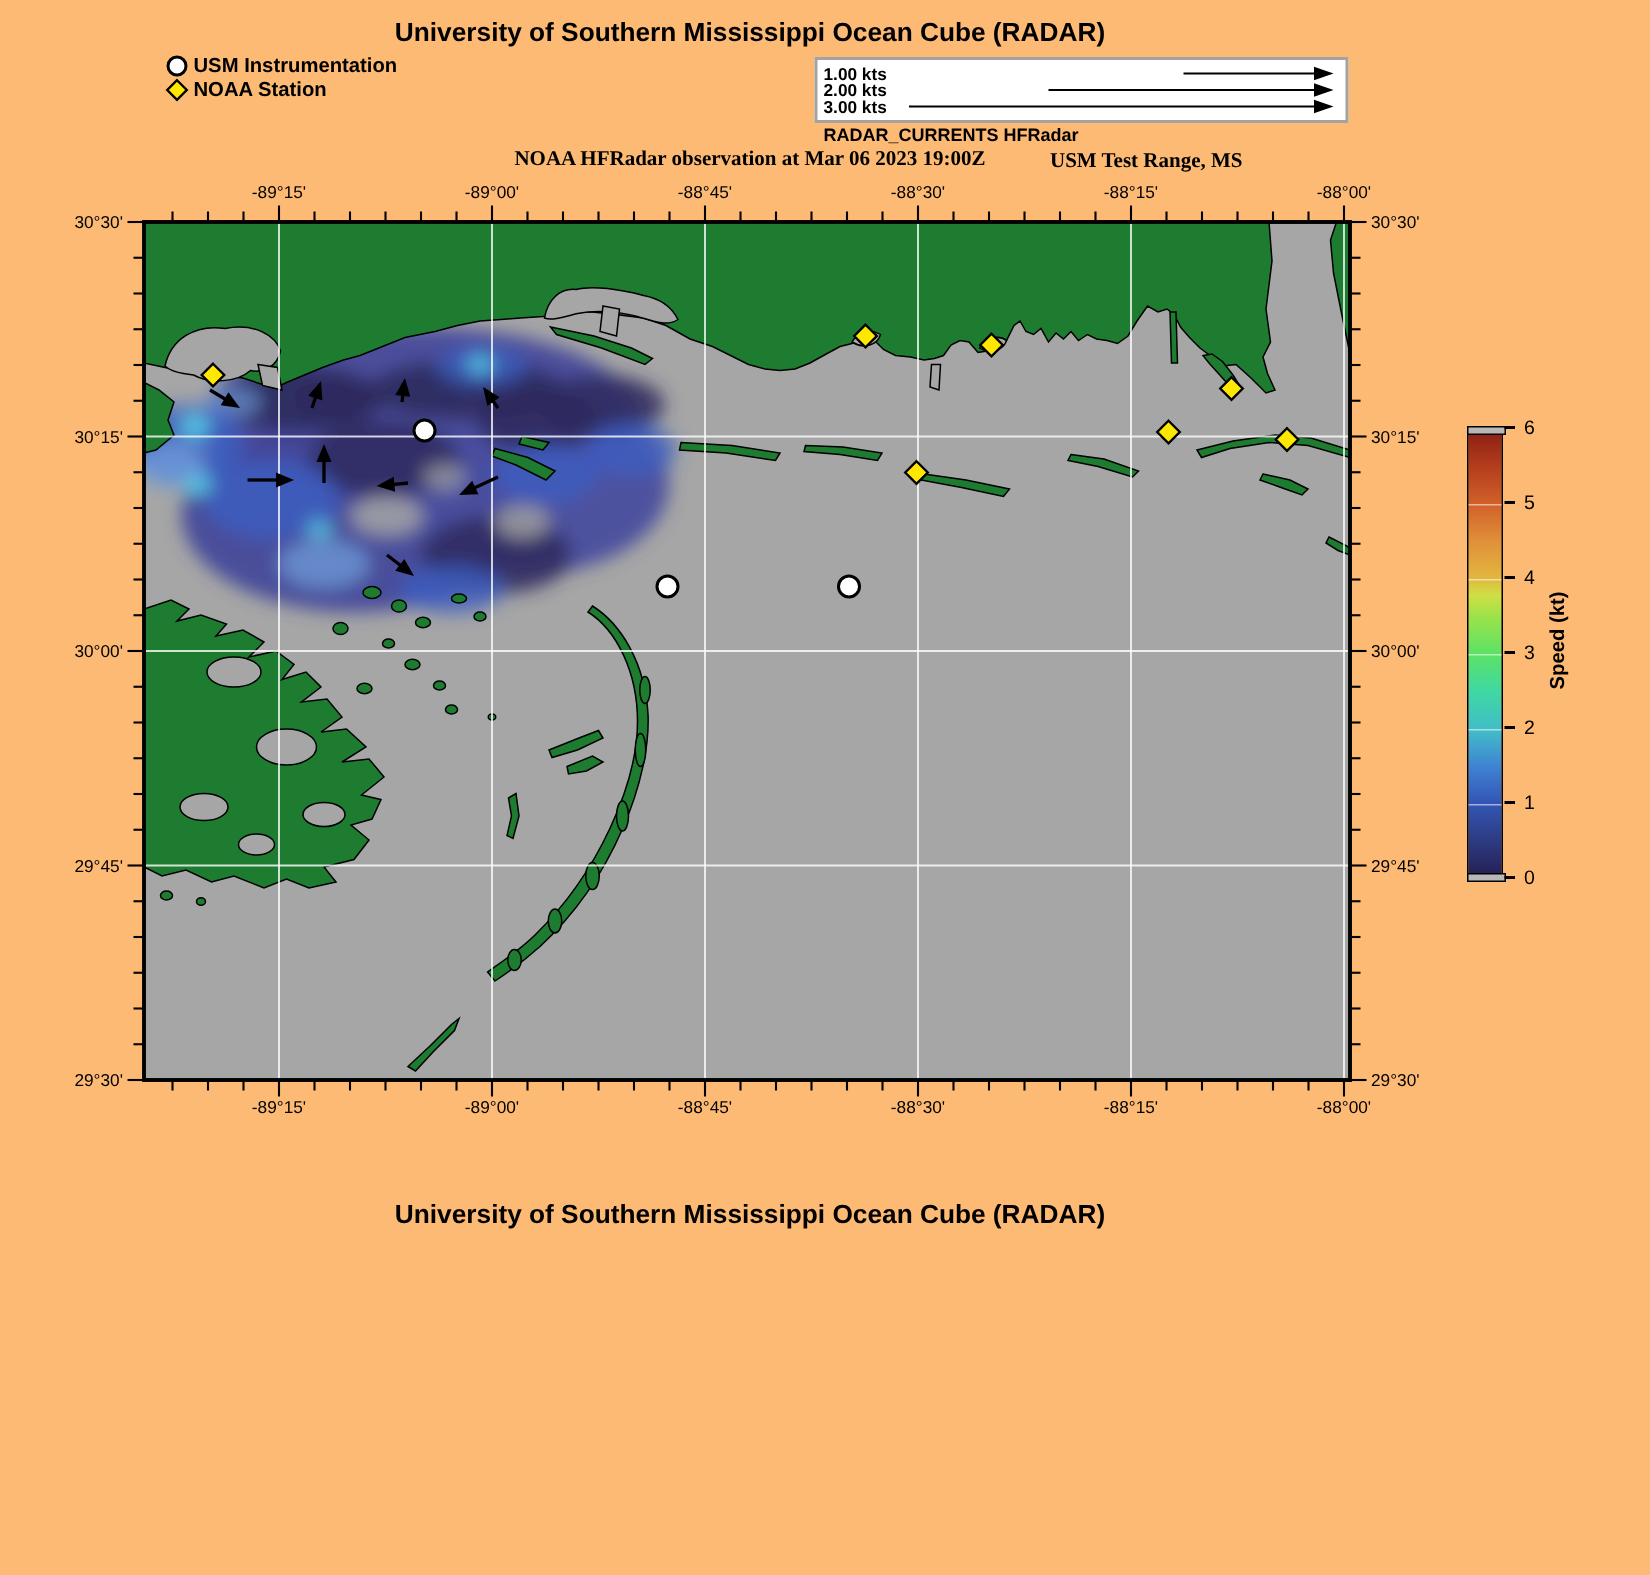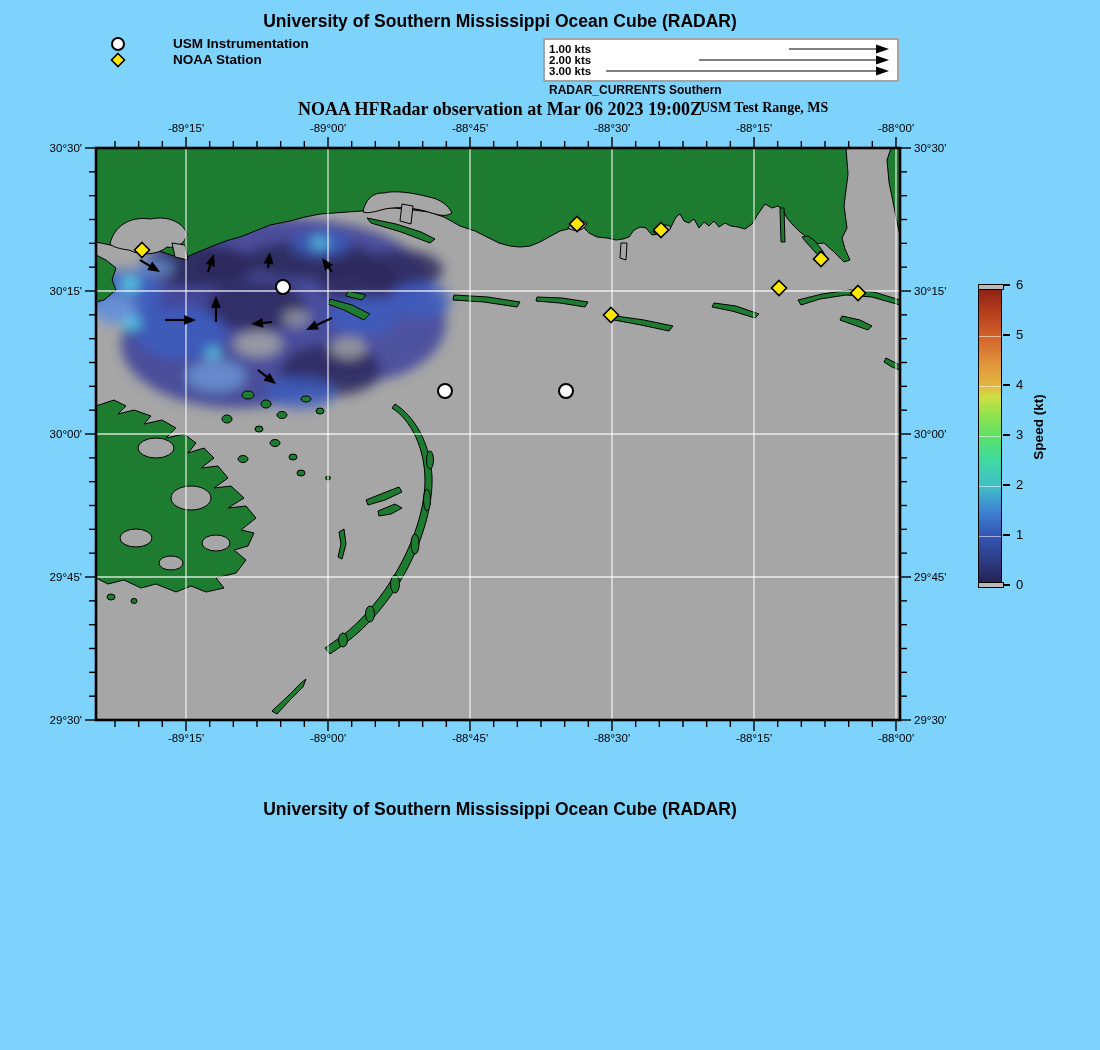--- a/index.html
+++ b/index.html
@@ -1,29 +1,29 @@
 <!DOCTYPE html>
 <html><head>
 <meta charset="utf-8">
 <style>
   html,body{margin:0;padding:0;background:#ffffff;}
-  #canvas{position:relative;width:1100px;height:1050px;background:#7dd3fc;overflow:hidden;
+  #canvas{position:relative;width:1100px;height:1050px;background:#fdba74;overflow:hidden;
           font-family:"Liberation Sans",sans-serif;}
   .abs{position:absolute;}
   .sans-bold{font-family:"Liberation Sans",sans-serif;font-weight:bold;color:#000;}
   .serif-bold{font-family:"Liberation Serif",serif;font-weight:bold;color:#000;}
   #top-title{left:96px;top:11px;width:808px;text-align:center;font-size:17.5px;}
   #bottom-title{left:96px;top:799px;width:808px;text-align:center;font-size:17.5px;}
   #legend{left:110px;top:36px;}
   .legend-row{display:flex;align-items:center;height:16px;}
   .legend-row svg{display:block;margin-right:3px;}
-  .legend-label{font-size:13.5px;font-weight:bold;line-height:16px;margin-left:44px;}
+  .legend-label{font-size:13.5px;font-weight:bold;line-height:16px;}
   #scale-box{left:543px;top:38px;width:352px;height:40px;border:2px solid #a3a3a3;background:#fff;}
   #radar-currents-caption{left:549px;top:83px;font-size:12px;}
-  #noaa-subtitle{left:96px;top:99px;width:808px;text-align:center;font-size:18px;}
+  #noaa-subtitle{left:96px;top:99px;width:808px;text-align:center;font-size:14px;}
   #region-label{left:700px;top:100px;width:200px;text-align:left;font-size:14px;}
   #colorbar-wrap{left:978px;top:285px;width:90px;height:300px;}
   #cbar{position:absolute;left:0;top:0;width:22px;height:300px;border:1.4px solid #000;
         background:linear-gradient(to top,
           #241d4e 0%, #2c3a80 8%, #3356b5 17%, #3f83d2 25%, #41bdc9 33%,
           #3fd9a0 42%, #5ce266 50%, #9ae24a 58%, #cfdf45 63%, #e2b63e 67%,
           #e0903a 75%, #d2622a 83%, #b23c1c 92%, #8a1d12 100%);}
   .cb-cap{position:absolute;left:-1px;width:24px;height:4px;background:#b8b8b8;border:1px solid #000;}
   .cb-line{position:absolute;left:0;width:22px;height:1px;background:rgba(255,255,255,0.55);}
   .cb-tick{position:absolute;left:25px;width:7px;height:1.6px;background:#000;}
@@ -66,21 +66,21 @@
           <line x1="154" y1="20" x2="333" y2="20" stroke="#000" stroke-width="1.2"></line>
           <path d="M344,20 L331,24.5 L331,15.5 Z" fill="#000"></path>
         </g>
         <text x="4" y="35" font-size="11.5" font-weight="bold" font-family="&quot;Liberation Sans&quot;,sans-serif">3.00 kts</text>
         <g>
           <line x1="61" y1="31" x2="333" y2="31" stroke="#000" stroke-width="1.2"></line>
           <path d="M344,31 L331,35.5 L331,26.5 Z" fill="#000"></path>
         </g>
       </svg>
   </div>
-  <div class="abs sans-bold" id="radar-currents-caption">RADAR_CURRENTS Southern</div>
+  <div class="abs sans-bold" id="radar-currents-caption">RADAR_CURRENTS HFRadar</div>
 
   <div class="abs serif-bold" id="noaa-subtitle">NOAA HFRadar observation at Mar 06 2023 19:00Z</div>
   <div class="abs serif-bold" id="region-label">USM Test Range, MS</div>
 
   <svg id="map-svg" width="1100" height="780">
     <defs>
       <clipPath id="map-clip">
           <rect x="0" y="0" width="804" height="572"></rect>
         </clipPath>
       <filter id="blur6" x="-30%" y="-30%" width="160%" height="160%">

